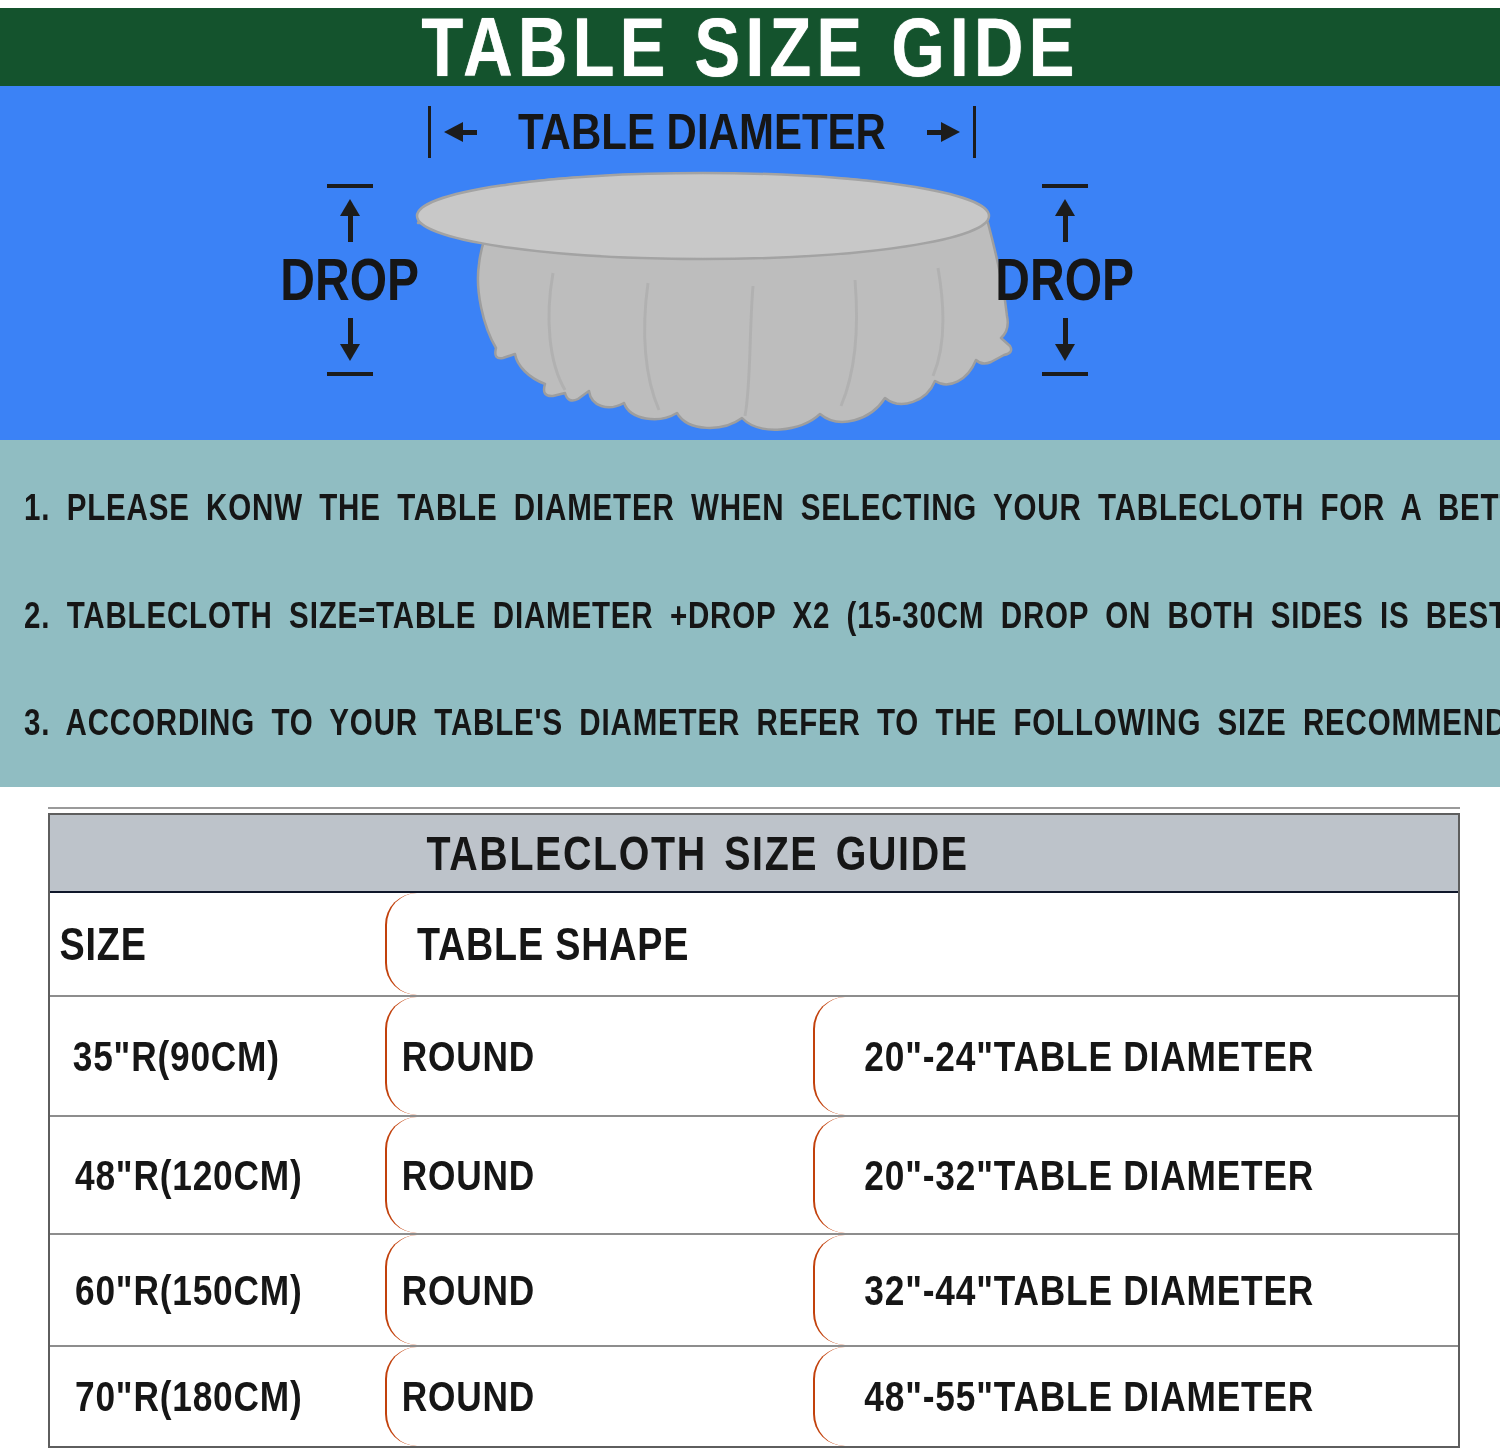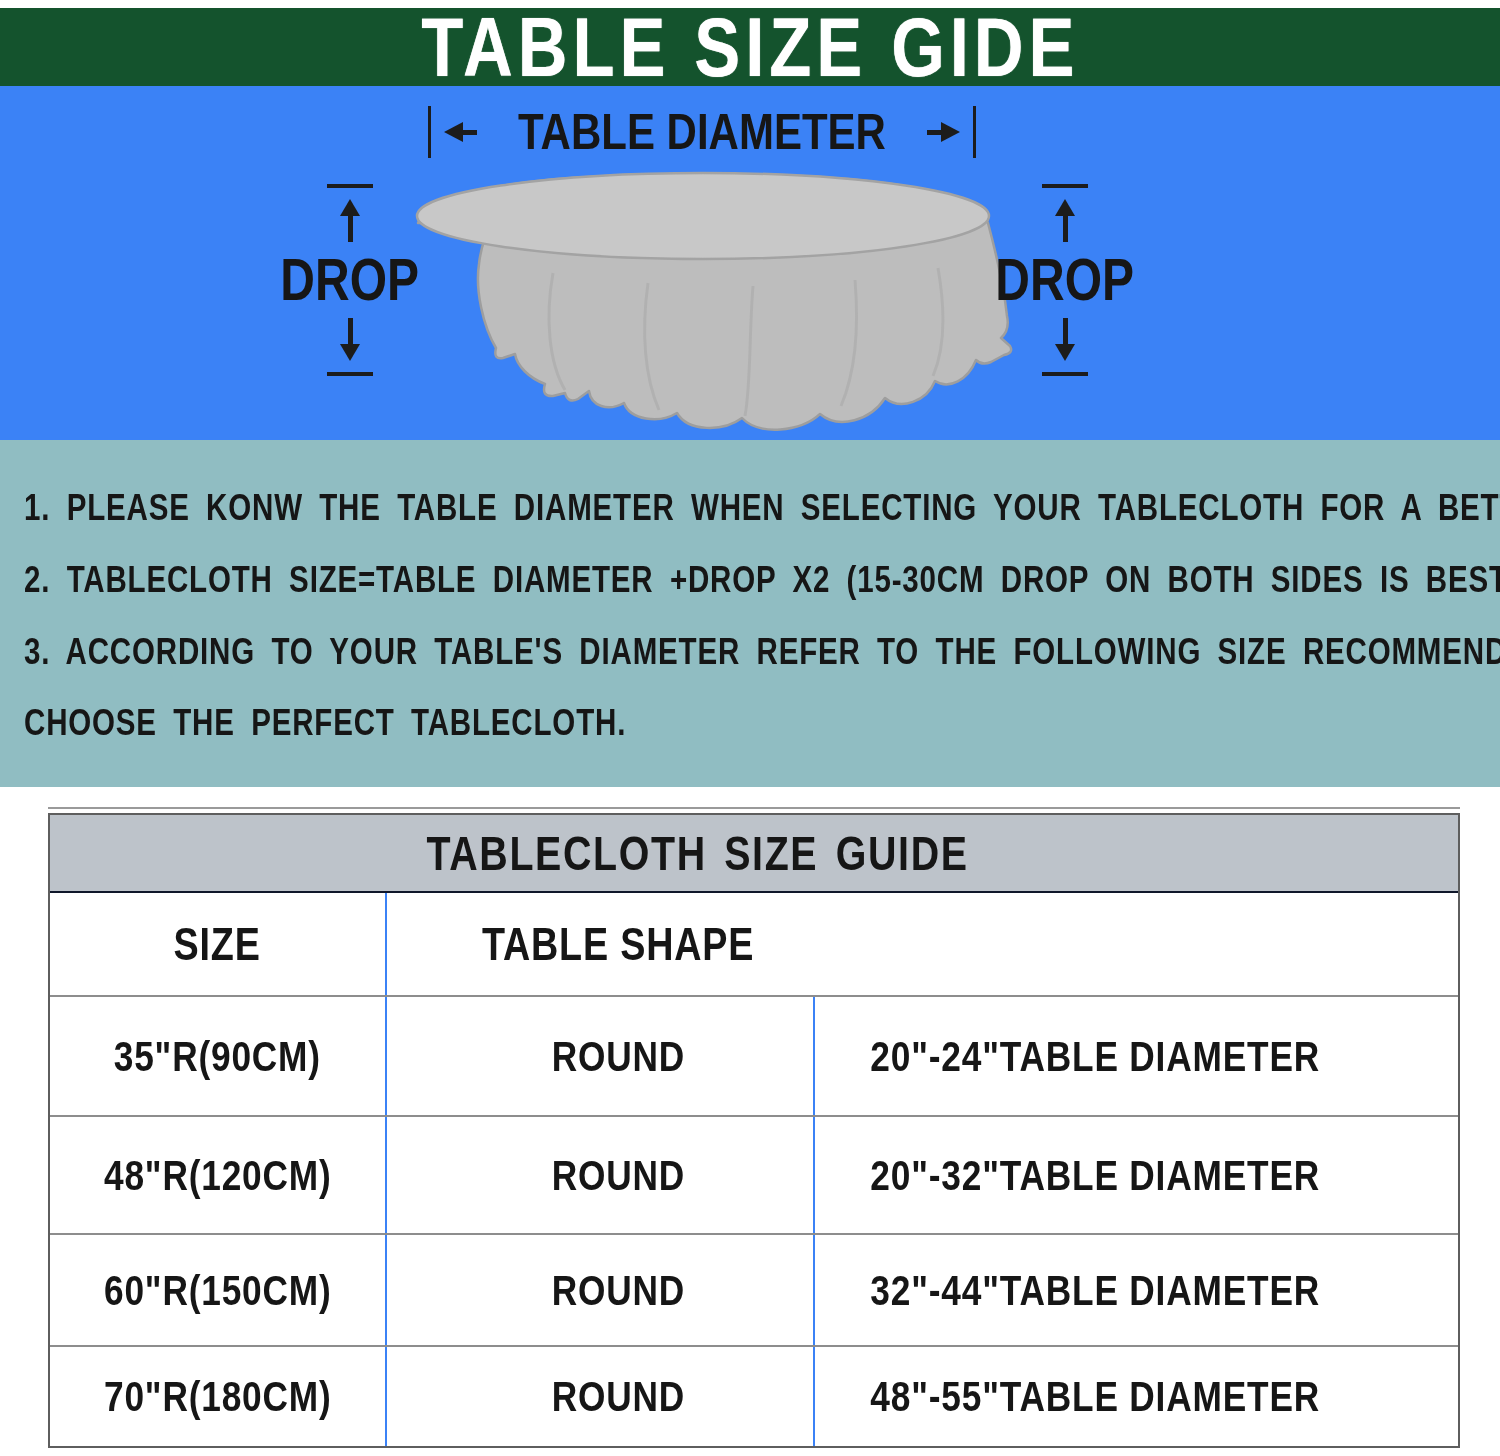--- a/index.html
+++ b/index.html
@@ -58,22 +58,22 @@
   .table-title { height:78px; background:#bdc3ca; border-bottom:2px solid #0f172a;
                  display:flex; align-items:center; justify-content:center; padding-right:112px; }
   .table-title .cond { font-size:48px; letter-spacing:2px; word-spacing:6px; }
   .t-row { display:grid; grid-template-columns:23.8% 30.4% 45.8%; }
   .t-row + .t-row { border-top:2px solid #8d8d8d; }
   .t-row.hdr   { height:102px; }
   .t-row.r1    { height:120px; }
   .t-row.r2    { height:118px; }
   .t-row.r3    { height:112px; }
   .t-row.r4    { height:101px; }
-  .t-cell { display:flex; align-items:center; justify-content:center; overflow:hidden; }
-  .t-cell + .t-cell { border-left:2px solid #3b82f6;padding-left:36px; }
+  .t-cell { display:flex; align-items:center; overflow:hidden;border-radius:32px; }
+  .t-cell + .t-cell { border-left:2px solid #c2410c; }
   .t-cell.lean { padding-right:118px; }
   .t-row.hdr .t-cell { font-size:46px; }
   .t-cell { font-size:43px; letter-spacing:1px; }
 </style>
 </head>
 <body>
 
 <div class="banner">
   <div class="banner-title">TABLE SIZE GIDE</div>
 </div>
@@ -142,23 +142,20 @@
 <div class="instructions">
   <div class="instr-line">
     <span class="cond left">1. PLEASE KONW THE TABLE DIAMETER WHEN SELECTING YOUR TABLECLOTH FOR A BETTER DROP EFFECT.</span>
   </div>
   <div class="instr-line">
     <span class="cond left">2. TABLECLOTH SIZE=TABLE DIAMETER +DROP X2 (15-30CM DROP ON BOTH SIDES IS BEST)</span>
   </div>
   <div class="instr-line">
     <span class="cond left">3. ACCORDING TO YOUR TABLE'S DIAMETER REFER TO THE FOLLOWING SIZE RECOMMENDATION TO</span>
   </div>
-  <div class="instr-line">
-    <span class="cond left">CHOOSE THE PERFECT TABLECLOTH.</span>
-  </div>
 </div>
 
 <div class="size-table">
   <div class="table-topline"></div>
   <div class="table-box">
 
     <div class="table-title">
       <span class="cond">TABLECLOTH SIZE GUIDE</span>
     </div>
 

